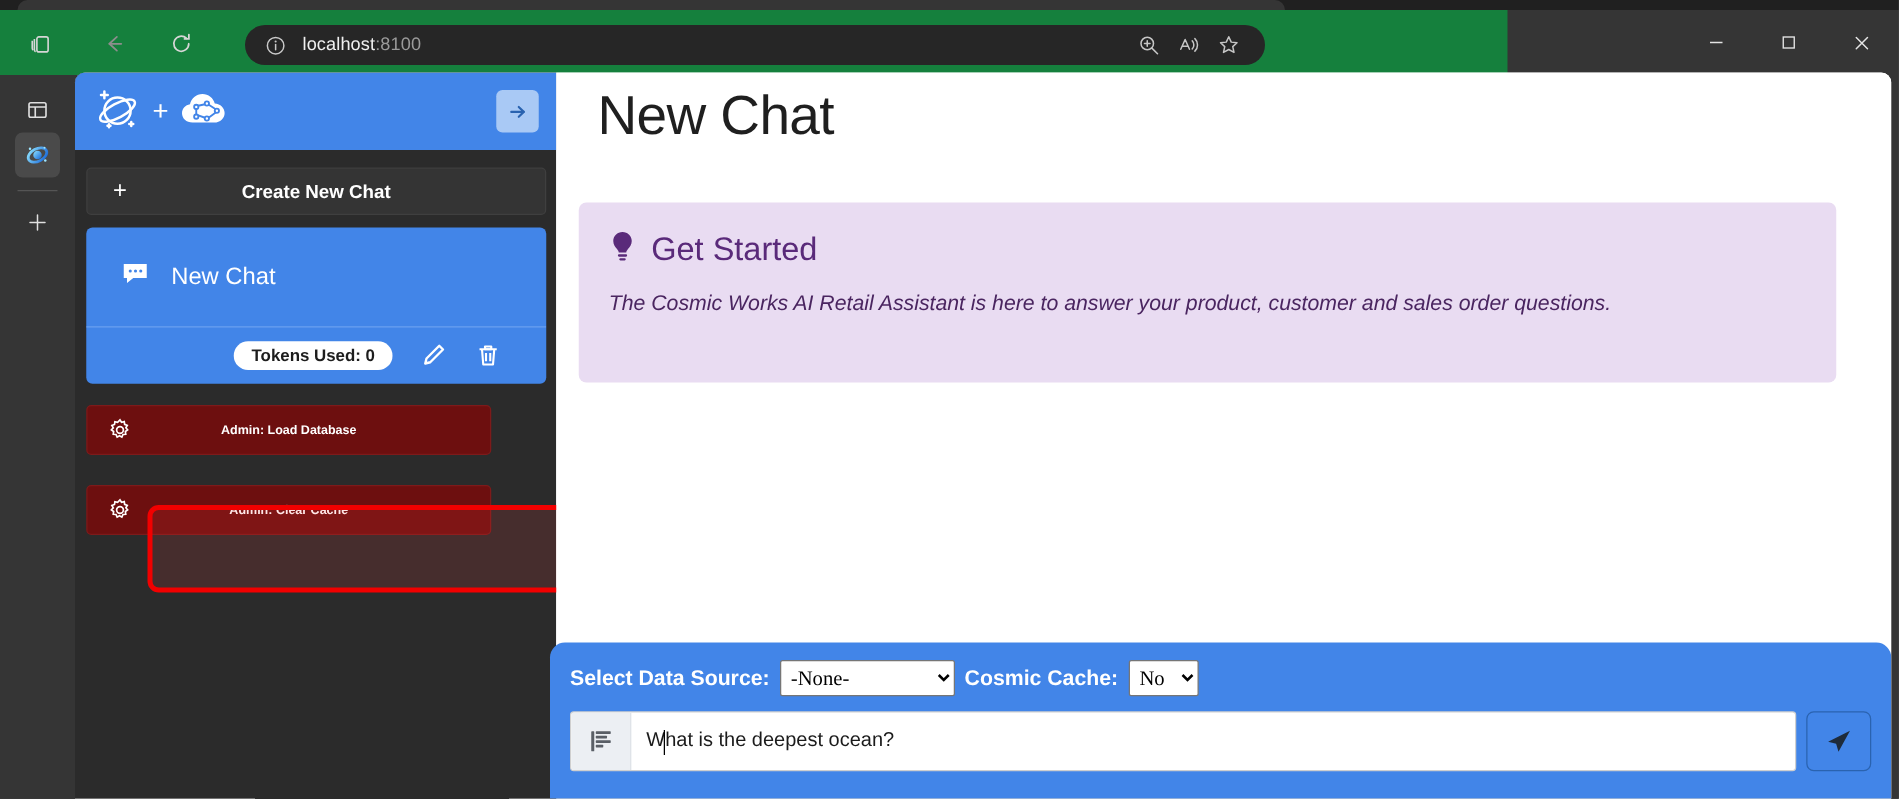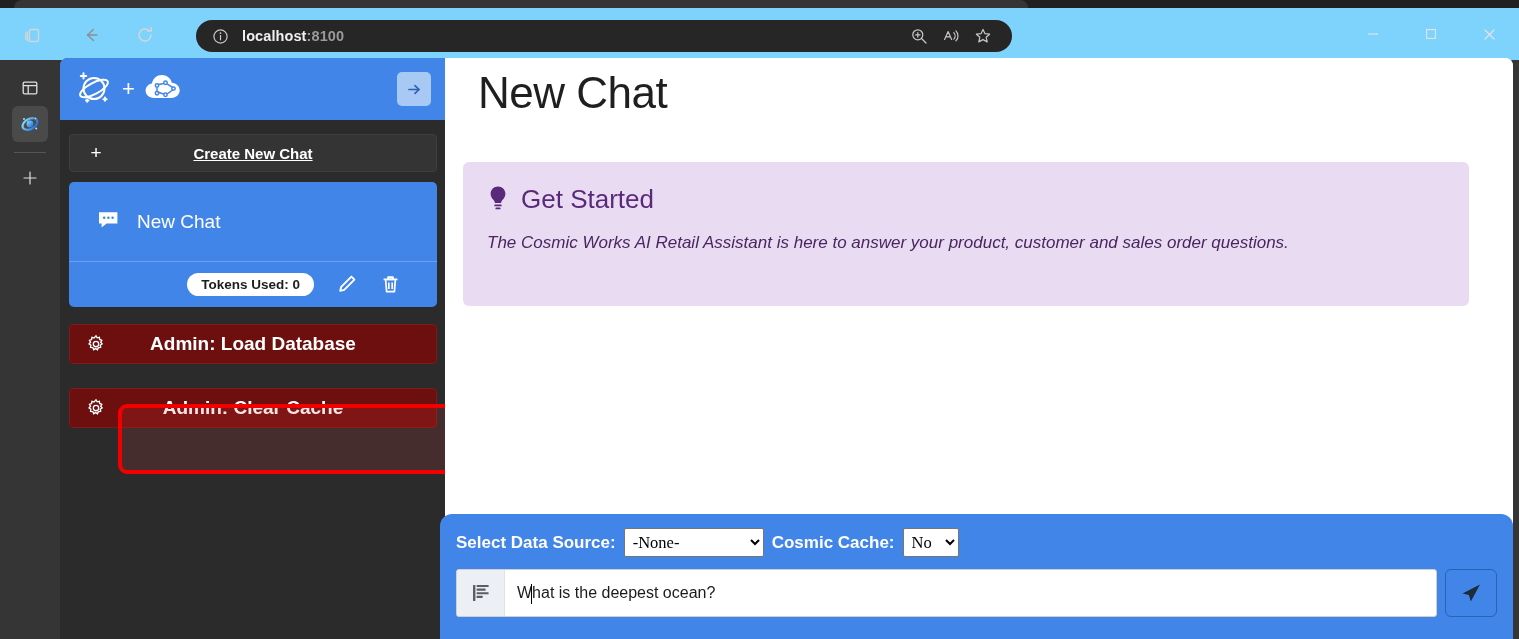--- a/index.html
+++ b/index.html
@@ -16,23 +16,22 @@
     position: absolute; left: 0; top: 0; width: 1519px; height: 8px;
     background: #202020;
   }
   .tabstrip .tab-active {
     position: absolute; left: 14px; top: 0; width: 1014px; height: 8px;
     background: #353535; border-radius: 8px 8px 0 0;
   }
 
   
   .toolbar {
-    position: absolute; left: 0; top: 8px; width: 1519px; height: 52px;
-    background: #7dd3fc;
-    font-weight: bold;
+    position: absolute; left: 0; top: 8px; width: 1206px; height: 52px;
+    background: #15803d;
   }
   .tb-btn {
     position: absolute; top: 10px; width: 34px; height: 34px;
     display: flex; align-items: center; justify-content: center;
     border-radius: 5px; color: #d6d6d6;
   }
   .tb-btn svg { display: block; }
   .tb-collections { left: 16px; }
   .tb-back  { left: 74px; }
   .tb-reload{ left: 128px; }
@@ -104,21 +103,21 @@
     display: flex; align-items: center; justify-content: center; color: #2a63b0;
   }
 
   .create-chat {
     position: absolute; left: 9px; top: 76px; width: 368px; height: 38px;
     background: #343434; border: 1px solid #3f3f3f; border-radius: 4px;
     display: flex; align-items: center; color: #fff;
     font-size: 15px; font-weight: bold;
   }
   .create-chat .cc-plus { width: 52px; text-align: center; font-size: 19px; font-weight: 400; }
-  .create-chat .cc-label { flex: 1; text-align: center; padding-right: 52px; text-decoration: underline; }
+  .create-chat .cc-label { flex: 1; text-align: center; padding-right: 52px; }
 
   .chat-card {
     position: absolute; left: 9px; top: 124px; width: 368px; height: 125px;
     background: #4285e8; border-radius: 5px; overflow: hidden;
   }
   .chat-card-top {
     height: 80px; display: flex; align-items: center; padding-left: 28px; gap: 14px;
     border-bottom: 1px solid #6aa0ef;
   }
   .chat-card-title { color: #fff; font-size: 19px; }
@@ -126,24 +125,24 @@
     height: 44px; display: flex; align-items: center; justify-content: flex-end;
     gap: 22px; padding-right: 36px;
   }
   .token-pill {
     background: #fff; color: #1d1d1d; border-radius: 13px;
     padding: 4px 14px; font-size: 13.5px; font-weight: bold;
   }
   .icon-btn { color: #fff; display: flex; align-items: center; justify-content: center; }
 
   .admin-btn {
-    position: absolute; left: 9px; width: 368px; height: 40px;
+    position: absolute; left: 9px; width: 324px; height: 40px;
     background: #6d0f0f; border: 1px solid #7e1a1a; border-radius: 4px;
     display: flex; align-items: center; color: #fff;
-    font-size: 19px; font-weight: bold;
+    font-size: 10px; font-weight: bold;
   }
   .admin-btn .ab-icon { width: 52px; display: flex; align-items: center; justify-content: center; }
   .admin-btn .ab-label { flex: 1; text-align: center; padding-right: 52px; }
   .admin-load  { top: 266px; }
   .admin-clear { top: 330px; }
 
   
   .main {
     position: absolute; left: 385px; top: 0; right: 0; height: 581px; background: #fff;
   }

